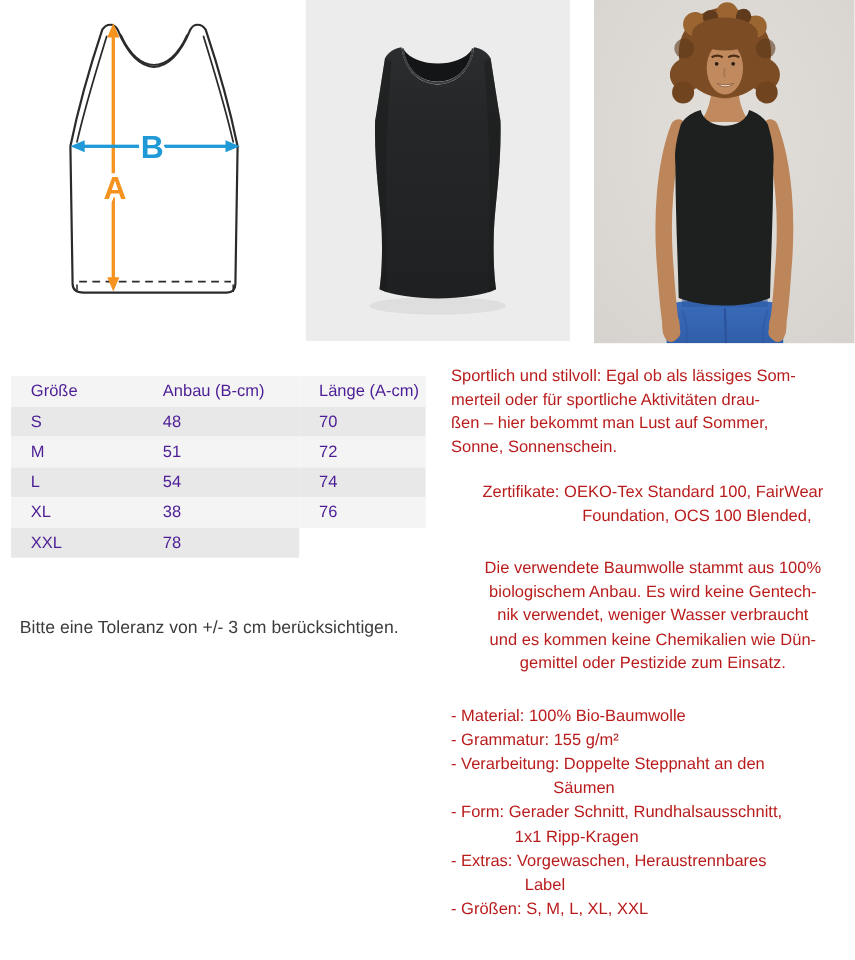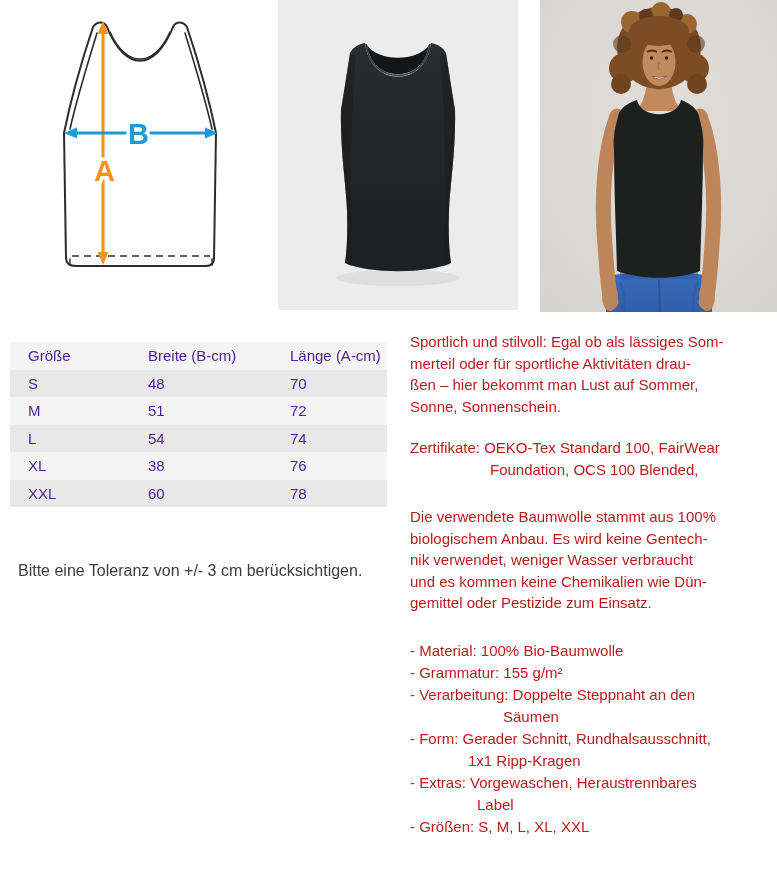--- a/index.html
+++ b/index.html
@@ -35,21 +35,21 @@
     position:absolute; left:18px; top:562px;
     font-size:16px; color:#3c3c3c; white-space:nowrap;
   }
 
   
   .desc {
     position:absolute; left:410px; top:331px; width:367px;
     font-size:15px; line-height:21.5px; color:#b91c1c;
   }
   .desc .para { margin:0 0 20px 0; }
-  .desc .para-gap { margin:0 0 26px 0; }
+  .desc .para-gap { margin:0 0 26px 0;text-align:center; }
   .desc .details { line-height:22px; }
   .ln { white-space:nowrap; }
   .ind-58 { padding-left:58px; }
   .ind-67 { padding-left:67px; }
   .ind-80 { padding-left:80px; }
   .ind-90 { padding-left:90px; }
   .ind-93 { padding-left:93px; }
 </style>
 </head>
 <body>
@@ -200,41 +200,40 @@
         <circle cx="111.5" cy="58" r="1.7" fill="#2b1c10"></circle>
         <circle cx="126.5" cy="58" r="1.7" fill="#2b1c10"></circle>
         <path d="M 119 62 Q 117.5 67 119 70" stroke="#a9744b" stroke-width="1.5" fill="none"></path>
         <path d="M 112 76 Q 119 82 127 76 Q 119 78.5 112 76 Z" fill="#fdf6ee" stroke="#8c5a3a" stroke-width="0.8"></path>
       </g>
     </svg>
   </div>
 
   <div class="size-table">
     <div class="td row-light">Größe</div>
-    <div class="td row-light">Breite (B-cm)</div>
+    <div class="td row-light">Anbau (B-cm)</div>
     <div class="td row-light">Länge (A-cm)</div>
 
     <div class="td row-stripe">S</div>
     <div class="td row-stripe">48</div>
     <div class="td row-stripe">70</div>
 
     <div class="td row-light">M</div>
     <div class="td row-light">51</div>
     <div class="td row-light">72</div>
 
     <div class="td row-stripe">L</div>
     <div class="td row-stripe">54</div>
     <div class="td row-stripe">74</div>
 
     <div class="td row-light">XL</div>
     <div class="td row-light">38</div>
     <div class="td row-light">76</div>
 
     <div class="td row-stripe">XXL</div>
-    <div class="td row-stripe">60</div>
     <div class="td row-stripe">78</div>
   </div>
 
   <div class="tolerance">Bitte eine Toleranz von +/- 3 cm berücksichtigen.</div>
 
   <div class="desc">
     <div class="para">
       <div class="ln">Sportlich und stilvoll: Egal ob als lässiges Som-</div>
       <div class="ln">merteil oder für sportliche Aktivitäten drau-</div>
       <div class="ln">ßen – hier bekommt man Lust auf Sommer,</div>

